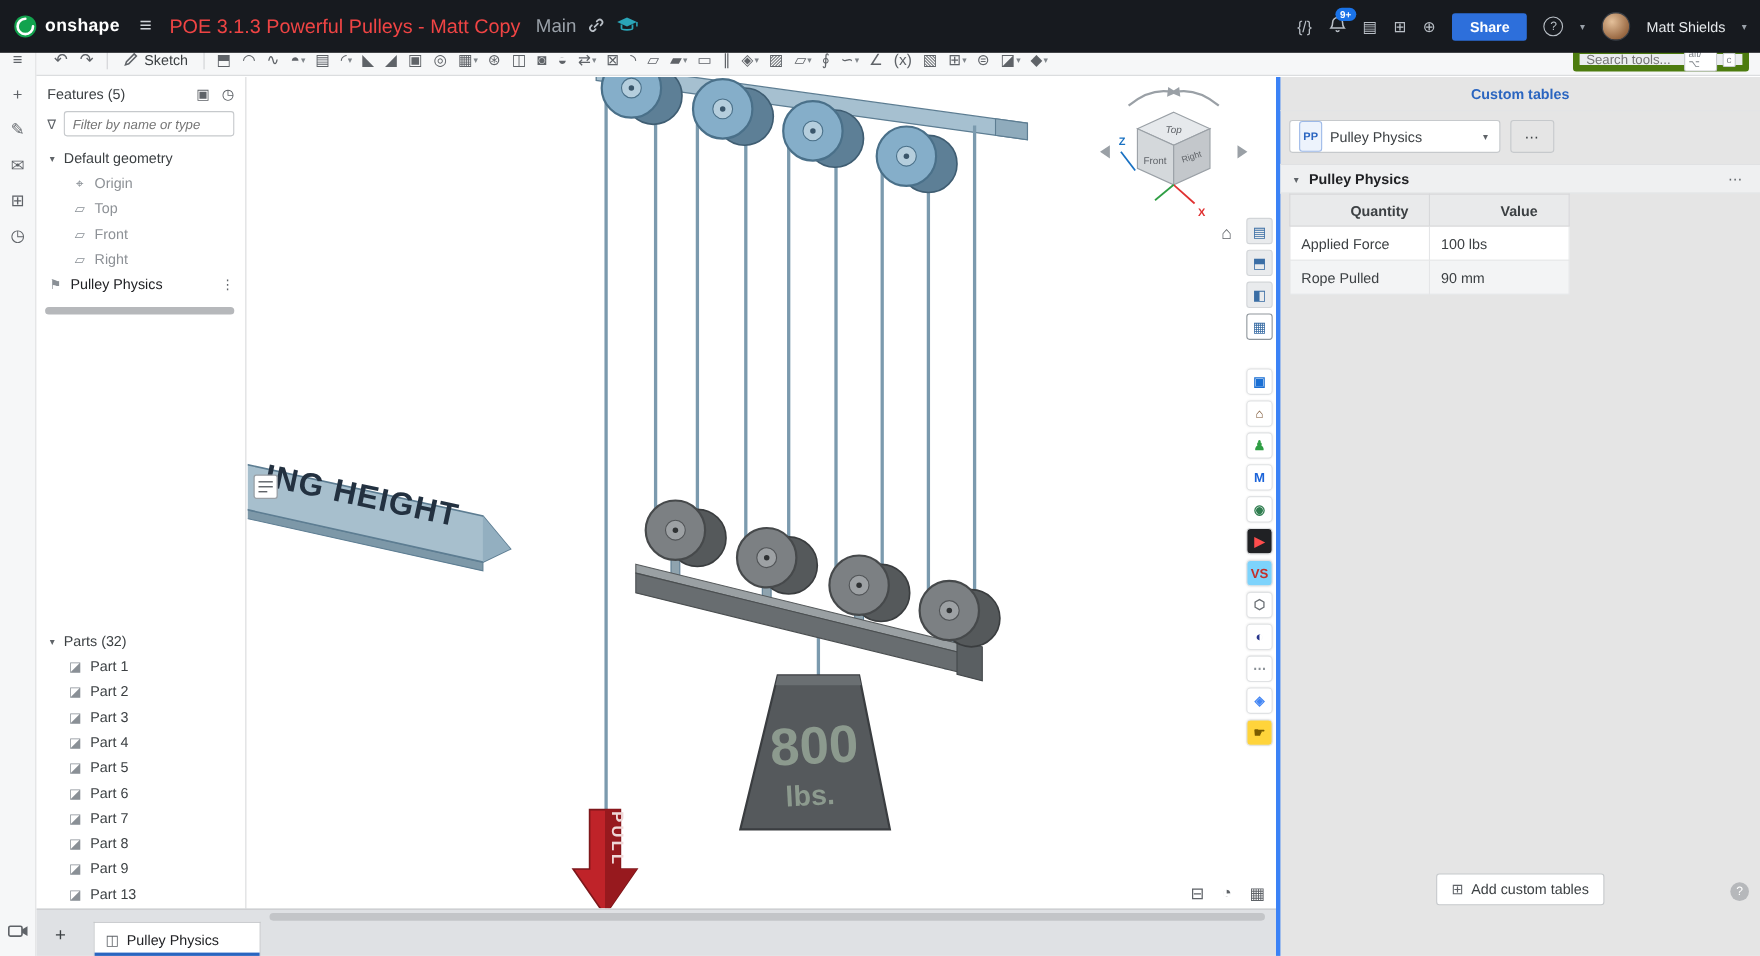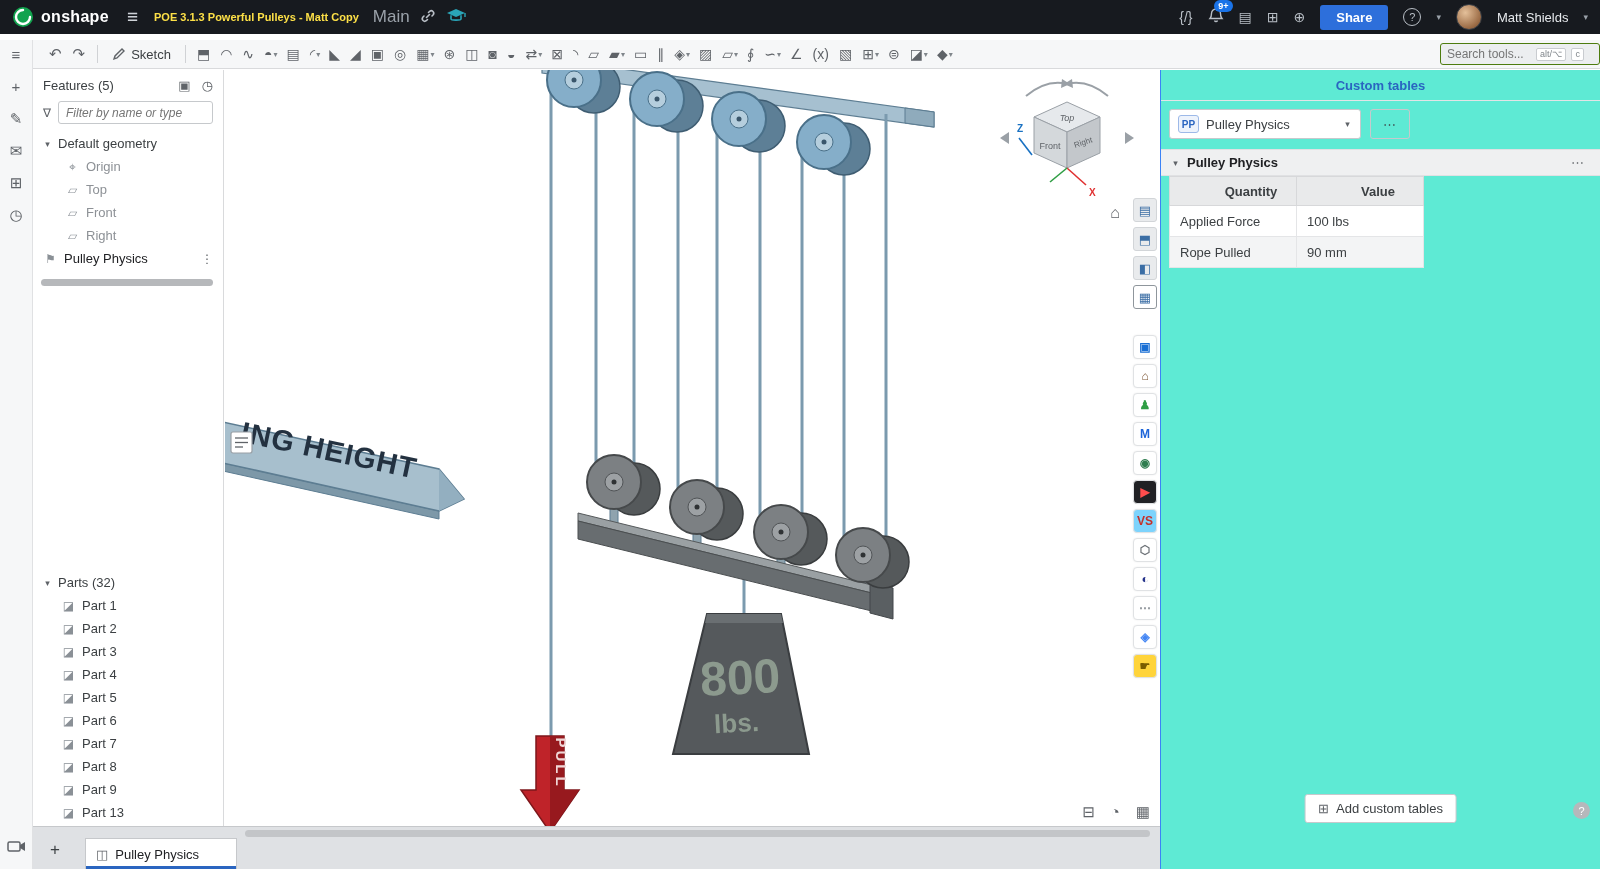--- a/index.html
+++ b/index.html
@@ -1,44 +1,44 @@
 <!DOCTYPE html>
 <html><head>
 <meta charset="utf-8">
 <style>
 *{margin:0;padding:0;box-sizing:border-box;}
 html,body{width:1600px;height:869px;}
 body{font-family:"Liberation Sans",sans-serif;overflow:hidden;background:#fff;position:relative;font-size:13px;color:#3c4043;}
 
 
-.topbar{position:absolute;top:0;left:0;right:0;height:34px;background:#171a1f;display:flex;align-items:center;padding:0 12px;gap:10px;z-index:20;}
+.topbar{position:absolute;top:0;left:0;right:0;height:48px;background:#171a1f;display:flex;align-items:center;padding:0 12px;gap:10px;z-index:20;}
 .logo{display:flex;align-items:center;gap:7px;}
 .logo-text{color:#fff;font-size:16px;font-weight:bold;letter-spacing:.3px;}
 .hamburger{color:#cfd3d8;font-size:19px;margin-left:8px;cursor:pointer;}
-.doc-title{color:#fde047;font-size:11px;font-weight:bold;margin-left:6px;white-space:nowrap;}
+.doc-title{color:#ef4444;font-size:18px;font-weight:normal;margin-left:6px;white-space:nowrap;}
 .workspace{color:#9aa1a9;font-size:17px;margin-left:4px;}
 .topbar-right{margin-left:auto;display:flex;align-items:center;gap:15px;}
 .tb-glyph{color:#b9bfc6;font-size:14px;position:relative;}
 .bell-wrap{position:relative;}
 .badge{position:absolute;top:-7px;right:-9px;background:#1a73e8;color:#fff;font-size:9px;font-weight:bold;border-radius:8px;padding:1px 4px;line-height:10px;}
 .share-btn{background:#2d6fdb;color:#fff;font-size:13px;font-weight:bold;padding:5px 16px;border-radius:3px;cursor:pointer;}
 .help-circle{width:18px;height:18px;border-radius:50%;border:1.5px solid #b9bfc6;color:#b9bfc6;font-size:11px;display:flex;align-items:center;justify-content:center;}
 .caret-sm{color:#9aa1a9;font-size:9px;}
 .avatar{width:26px;height:26px;border-radius:50%;background:radial-gradient(circle at 35% 32%,#e4c09a,#9a6a44 70%,#6e4a2e);border:1px solid #3a3f46;}
 .user-name{color:#e6e9ec;font-size:13px;}
 
 
 .toolbar{position:absolute;top:40px;left:0;right:0;height:29px;background:#f6f7f8;border-bottom:1px solid #d9dadc;display:flex;align-items:center;padding-left:44px;gap:1px;z-index:15;}
 .tb-btn{font-size:15px;color:#5f6368;padding:0 5px;cursor:pointer;}
 .sep{width:1px;height:18px;background:#d0d2d5;margin:0 6px;flex:none;}
 .sketch-btn{display:flex;gap:5px;font-size:13px;color:#3c4043;padding:0 7px;cursor:pointer;}
 .ticon{display:flex;align-items:center;height:24px;padding:0 4px;color:#5f6368;font-size:14px;cursor:pointer;flex:none;}
 .ticon .tg{line-height:1;}
 .tcaret{font-size:8px;color:#80868b;margin-left:1px;}
-.search-tools{margin-left:auto;display:flex;align-items:center;background:#eceef0;border:1px solid #4d7c0f;border-radius:3px;height:22px;padding:0 6px;gap:5px;width:160px;flex:none;}
+.search-tools{margin-left:auto;margin-right:10px;display:flex;align-items:center;background:#eceef0;border:6px solid #4d7c0f;border-radius:3px;height:22px;padding:0 6px;gap:5px;width:160px;flex:none;}
 .search-tools input{border:none;background:transparent;font-size:12px;color:#5f6368;width:84px;outline:none;font-family:"Liberation Sans",sans-serif;}
 .kbd{font-size:9px;color:#80868b;border:1px solid #c9ccd0;border-radius:2px;padding:1px 3px;background:#fff;line-height:1;}
 
 
 .left-strip{position:absolute;left:0;top:40px;bottom:0;width:33px;background:#f6f7f8;border-right:1px solid #e0e1e3;display:flex;flex-direction:column;align-items:center;padding-top:7px;gap:16px;z-index:16;}
 .ls-icon{color:#5f6368;font-size:15px;height:16px;line-height:16px;cursor:pointer;}
 .ls-camera{position:absolute;bottom:12px;left:7px;cursor:pointer;}
 
 
 .features-panel{position:absolute;left:33px;top:70px;width:191px;bottom:43px;background:#fff;border-right:1px solid #d9dadc;display:flex;flex-direction:column;overflow:hidden;z-index:5;}
@@ -66,25 +66,25 @@
 .vp-tools span{cursor:pointer;}
 
 
 .right-strip{position:absolute;left:1130px;top:198px;width:30px;display:flex;flex-direction:column;align-items:center;gap:5px;z-index:8;}
 .strip-tab{width:24px;height:24px;background:#e9ebed;border:1px solid #d2d5d8;border-radius:3px;color:#3b6ea5;font-size:13px;display:flex;align-items:center;justify-content:center;cursor:pointer;}
 .strip-tab.active{background:#fff;border-color:#8f969c;}
 .strip-gap{height:16px;}
 .app-tile{width:24px;height:24px;border:1px solid #e0e2e4;border-radius:4px;display:flex;align-items:center;justify-content:center;font-size:12px;font-weight:bold;background:#fff;cursor:pointer;box-shadow:0 0 2px rgba(0,0,0,.08);}
 
 
-.right-panel{position:absolute;left:1160px;right:0;top:70px;bottom:0;background:#5eead4;border-left:1px solid #3b82f6;z-index:10;}
+.right-panel{position:absolute;left:1160px;right:0;top:70px;bottom:0;background:#e5e5e5;border-left:4px solid #3b82f6;z-index:10;}
 .rp-title{height:31px;display:flex;align-items:center;justify-content:center;color:#2a65c0;font-size:13px;font-weight:bold;border-bottom:1px solid #e3e4e6;}
 .rp-controls{display:flex;align-items:center;gap:9px;padding:8px 8px 10px;}
 .rp-select{display:flex;align-items:center;gap:7px;border:1px solid #c6c9cc;border-radius:3px;height:30px;padding:0 8px;width:192px;background:#fff;cursor:pointer;}
-.pp-badge{width:21px;height:18px;border:1px solid #9db9e8;border-radius:3px;color:#2a65c0;background:#edf3fc;font-size:10px;font-weight:bold;display:flex;align-items:center;justify-content:center;flex:none;}
+.pp-badge{width:21px;height:28px;border:1px solid #9db9e8;border-radius:3px;color:#2a65c0;background:#edf3fc;font-size:10px;font-weight:bold;display:flex;align-items:center;justify-content:center;flex:none;}
 .rp-select .val{font-size:13px;color:#3c4043;flex:1;}
 .dots-btn{border:1px solid #c6c9cc;border-radius:3px;height:30px;width:40px;display:flex;align-items:center;justify-content:center;color:#3c4043;cursor:pointer;letter-spacing:1px;}
 .rp-section{display:flex;align-items:center;gap:7px;height:27px;background:#eff0f1;border-top:1px solid #e0e1e3;border-bottom:1px solid #e0e1e3;padding:0 10px;}
 .rp-section .label{font-size:13px;font-weight:bold;color:#202124;flex:1;}
 .rp-section .dots{color:#5f6368;margin-right:6px;cursor:pointer;}
 .rp-table{border-collapse:collapse;margin:0 0 0 8px;font-size:13px;color:#3c4043;}
 .rp-table th{background:#e9eaeb;border:1px solid #d7d8da;font-weight:bold;width:127px;height:29px;font-size:13px;padding-left:36px;}
 .rp-table td{border:1px solid #e4e5e7;height:31px;padding-left:10px;width:127px;background:#fff;}
 .rp-table tr:nth-child(even) td{background:#f3f4f5;}
 .add-tables-btn{position:absolute;left:50%;transform:translateX(-50%);bottom:46px;display:flex;align-items:center;gap:7px;border:1px solid #c6c9cc;border-radius:3px;height:29px;padding:0 13px;font-size:13px;color:#3c4043;background:#fff;cursor:pointer;white-space:nowrap;}

